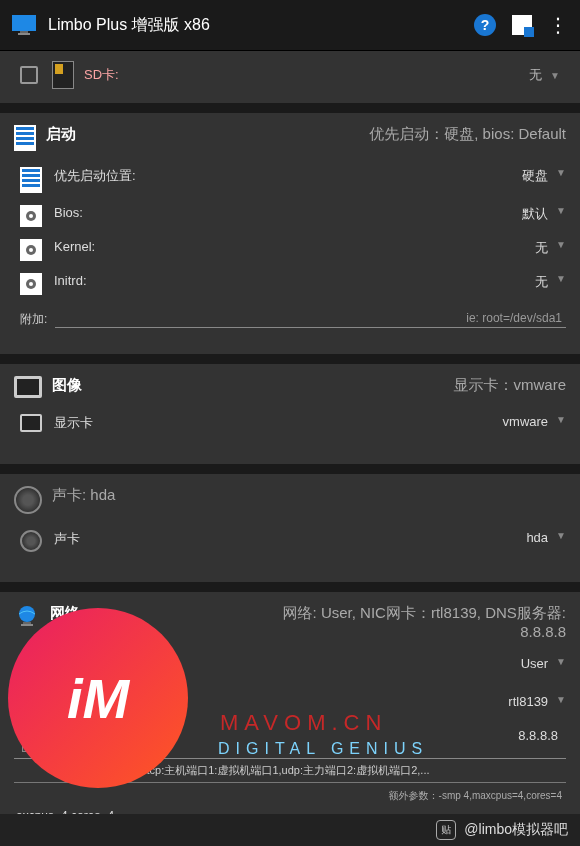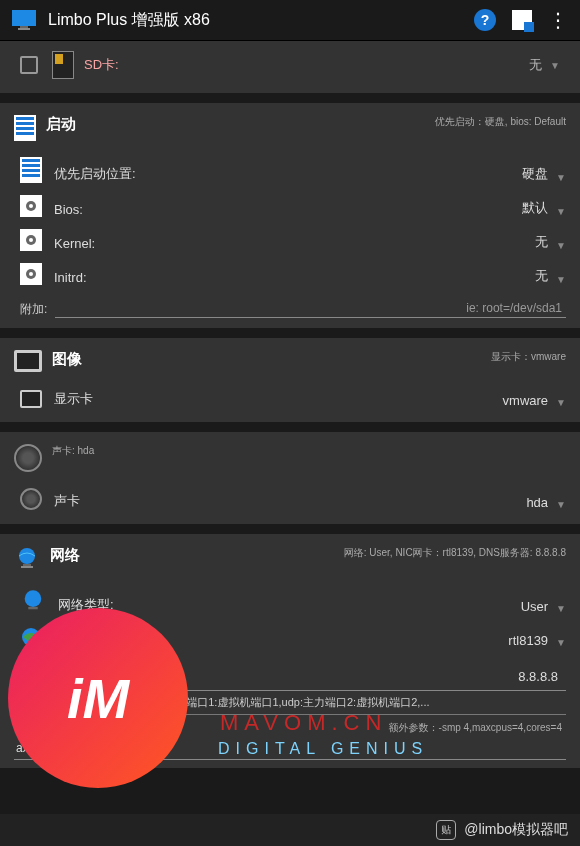--- a/index.html
+++ b/index.html
@@ -1,38 +1,38 @@
 <!DOCTYPE html>
 <html><head>
 <meta charset="utf-8">
 <style>
 *{box-sizing:border-box;margin:0;padding:0}
 body{width:580px;height:846px;background:#1a1a1a;font-family:Arial,sans-serif;color:#e0e0e0;overflow:hidden;position:relative}
-.appbar{height:41px;background:#1a1a1a;display:flex;align-items:center;padding:0 12px;border-bottom:1px solid #000}
+.appbar{height:51px;background:#1a1a1a;display:flex;align-items:center;padding:0 12px;border-bottom:1px solid #000}
 .appbar-icon{width:24px;height:20px;margin-right:12px}
 .appbar-title{flex:1;font-size:16px;color:#fff}
 .appbar-actions{display:flex;gap:16px;align-items:center}
 .help-icon{width:22px;height:22px;border-radius:50%;background:#1976d2;color:#fff;display:flex;align-items:center;justify-content:center;font-size:14px;font-weight:bold}
 .card-icon{width:20px;height:20px;background:#fff;position:relative}
 .card-icon::after{content:"";position:absolute;right:-2px;bottom:-2px;width:10px;height:10px;background:#1976d2}
 .dots{color:#fff;font-size:20px;line-height:1}
 .sd-row{display:flex;align-items:center;padding:10px 20px 14px 20px;background:#333}
 .checkbox{width:18px;height:18px;border:2px solid #999;border-radius:2px;margin-right:14px}
 .sd-icon{width:22px;height:28px;background:#222;border:1px solid #888;margin-right:10px;position:relative}
 .sd-icon::before{content:"";position:absolute;top:2px;left:2px;width:8px;height:10px;background:#d4a020}
 .row-label{flex:1;font-size:13px;color:#fca5a5}
 .row-value{font-size:13px;color:#bbb;margin-right:8px}
 .chevron{color:#888;font-size:10px}
-.section{background:#333;margin-top:10px;padding:12px 14px 8px 14px}
+.section{background:#333;margin-top:10px;padding:12px 14px 24px 14px}
 .section-header{display:flex;align-items:flex-start;margin-bottom:10px}
 .section-icon{width:28px;height:28px;margin-right:10px;flex-shrink:0}
 .section-title-wrap{flex:1}
 .section-title{font-size:15px;font-weight:bold;color:#fff}
-.section-summary{font-size:10px;color:#aaa;text-align:right;max-width:320px}
-.setting-row{display:flex;align-items:flex-end;padding:6px 0 6px 6px;min-height:32px}
+.section-summary{font-size:15px;color:#aaa;text-align:right;max-width:320px}
+.setting-row{display:flex;align-items:flex-start;padding:6px 0 6px 6px;min-height:32px}
 .setting-icon{width:22px;height:22px;margin-right:12px;flex-shrink:0}
 .setting-label{flex:1;font-size:13px;color:#ddd}
 .setting-value{font-size:13px;color:#ddd;margin-right:8px}
 .input-row{display:flex;align-items:flex-end;padding:8px 0 2px 6px}
 .input-label{font-size:12px;color:#ccc;margin-right:8px}
 .input-field{flex:1;border:none;border-bottom:1px solid #888;background:transparent;color:#ddd;font-size:12px;text-align:right;padding:2px 4px}
 .input-field::placeholder{color:#999;text-align:right}
 .disk-icon{width:22px;height:26px;background:#fff;position:relative}
 .disk-icon::after{content:"";position:absolute;left:2px;top:2px;right:2px;height:3px;background:#1976d2;box-shadow:0 5px 0 #1976d2,0 10px 0 #1976d2,0 15px 0 #1976d2}
 .gear-icon{width:22px;height:22px;background:#fff;display:flex;align-items:center;justify-content:center}

